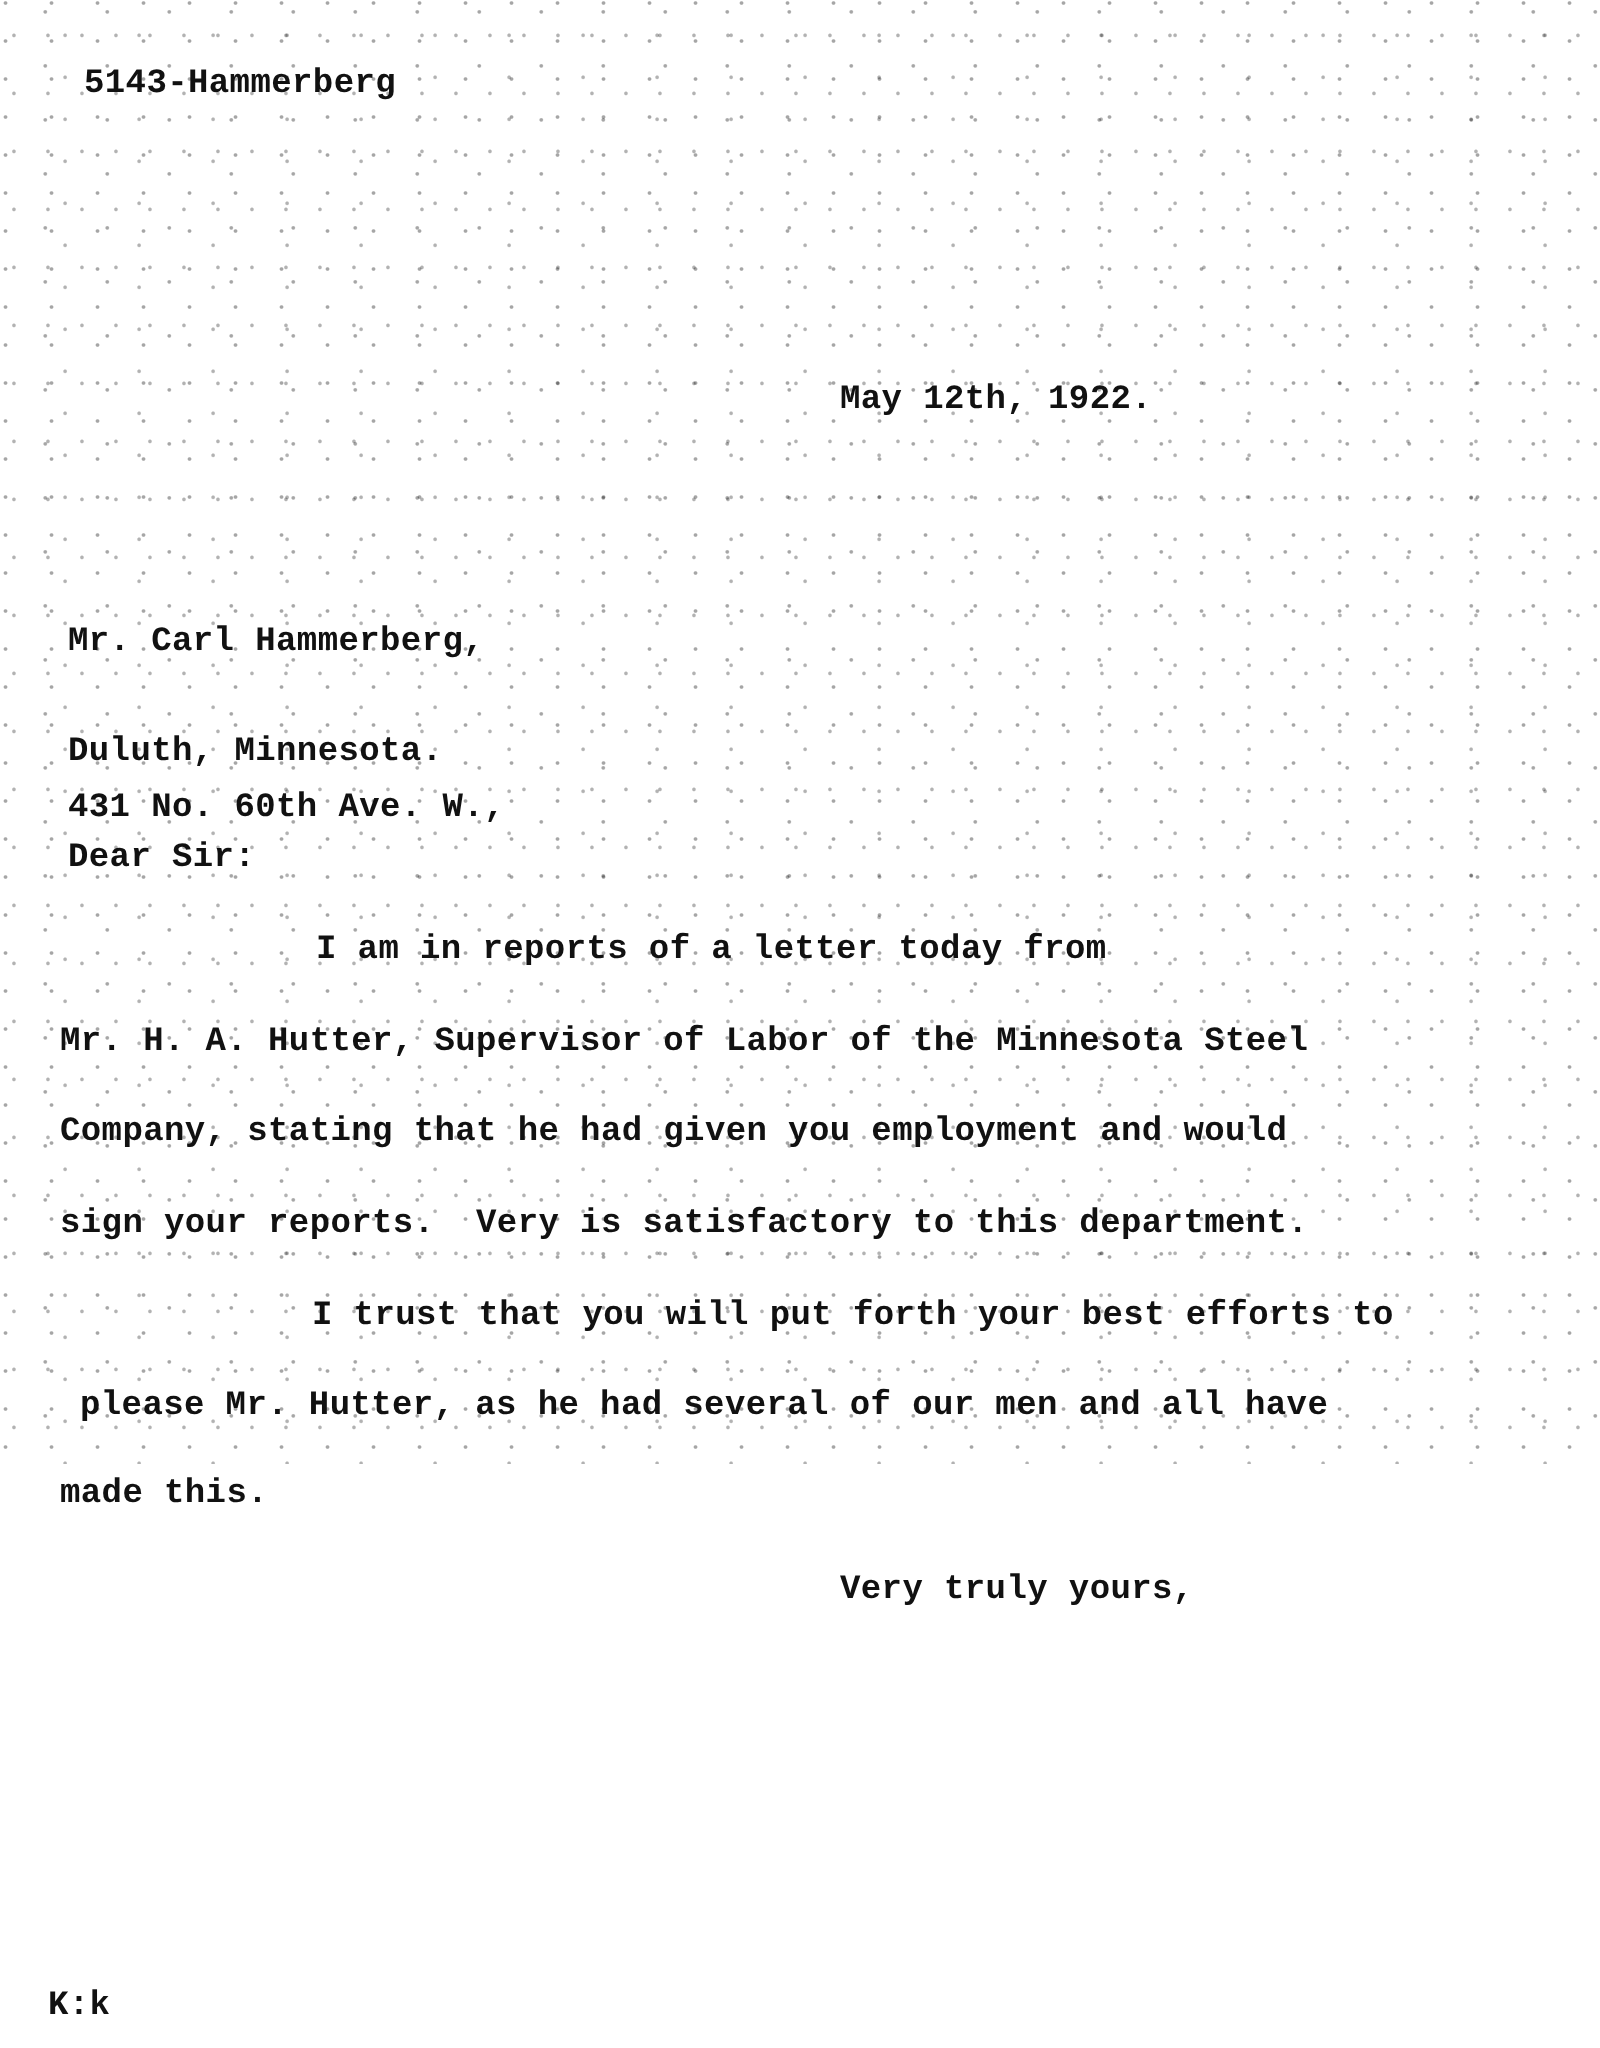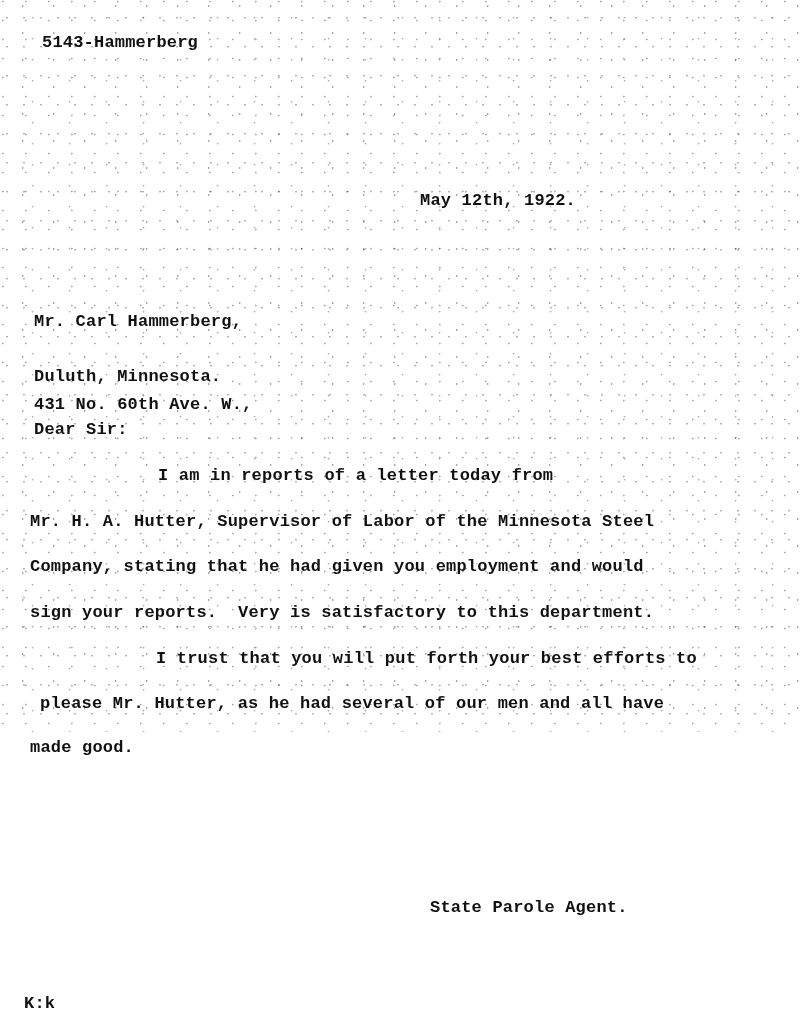--- a/index.html
+++ b/index.html
@@ -67,18 +67,18 @@
   <div>
     <div class="line" id="p1l1">I am in reports of a letter today from</div>
     <div class="line" id="p1l2">Mr. H. A. Hutter, Supervisor of Labor of the Minnesota Steel</div>
     <div class="line" id="p1l3">Company, stating that he had given you employment and would</div>
     <div class="line" id="p1l4">sign your reports.  Very is satisfactory to this department.</div>
   </div>
 
   <div>
     <div class="line" id="p2l1">I trust that you will put forth your best efforts to</div>
     <div class="line" id="p2l2">please Mr. Hutter, as he had several of our men and all have</div>
-    <div class="line" id="p2l3">made good.</div>
+    <div class="line" id="p2l3">made this.</div>
   </div>
 
-  <div class="line" id="signature">State Parole Agent.</div>
+  <div class="line" id="closing">Very truly yours,</div>
   <div class="line" id="initials">K:k</div>
 </div>
 
 </body></html>

